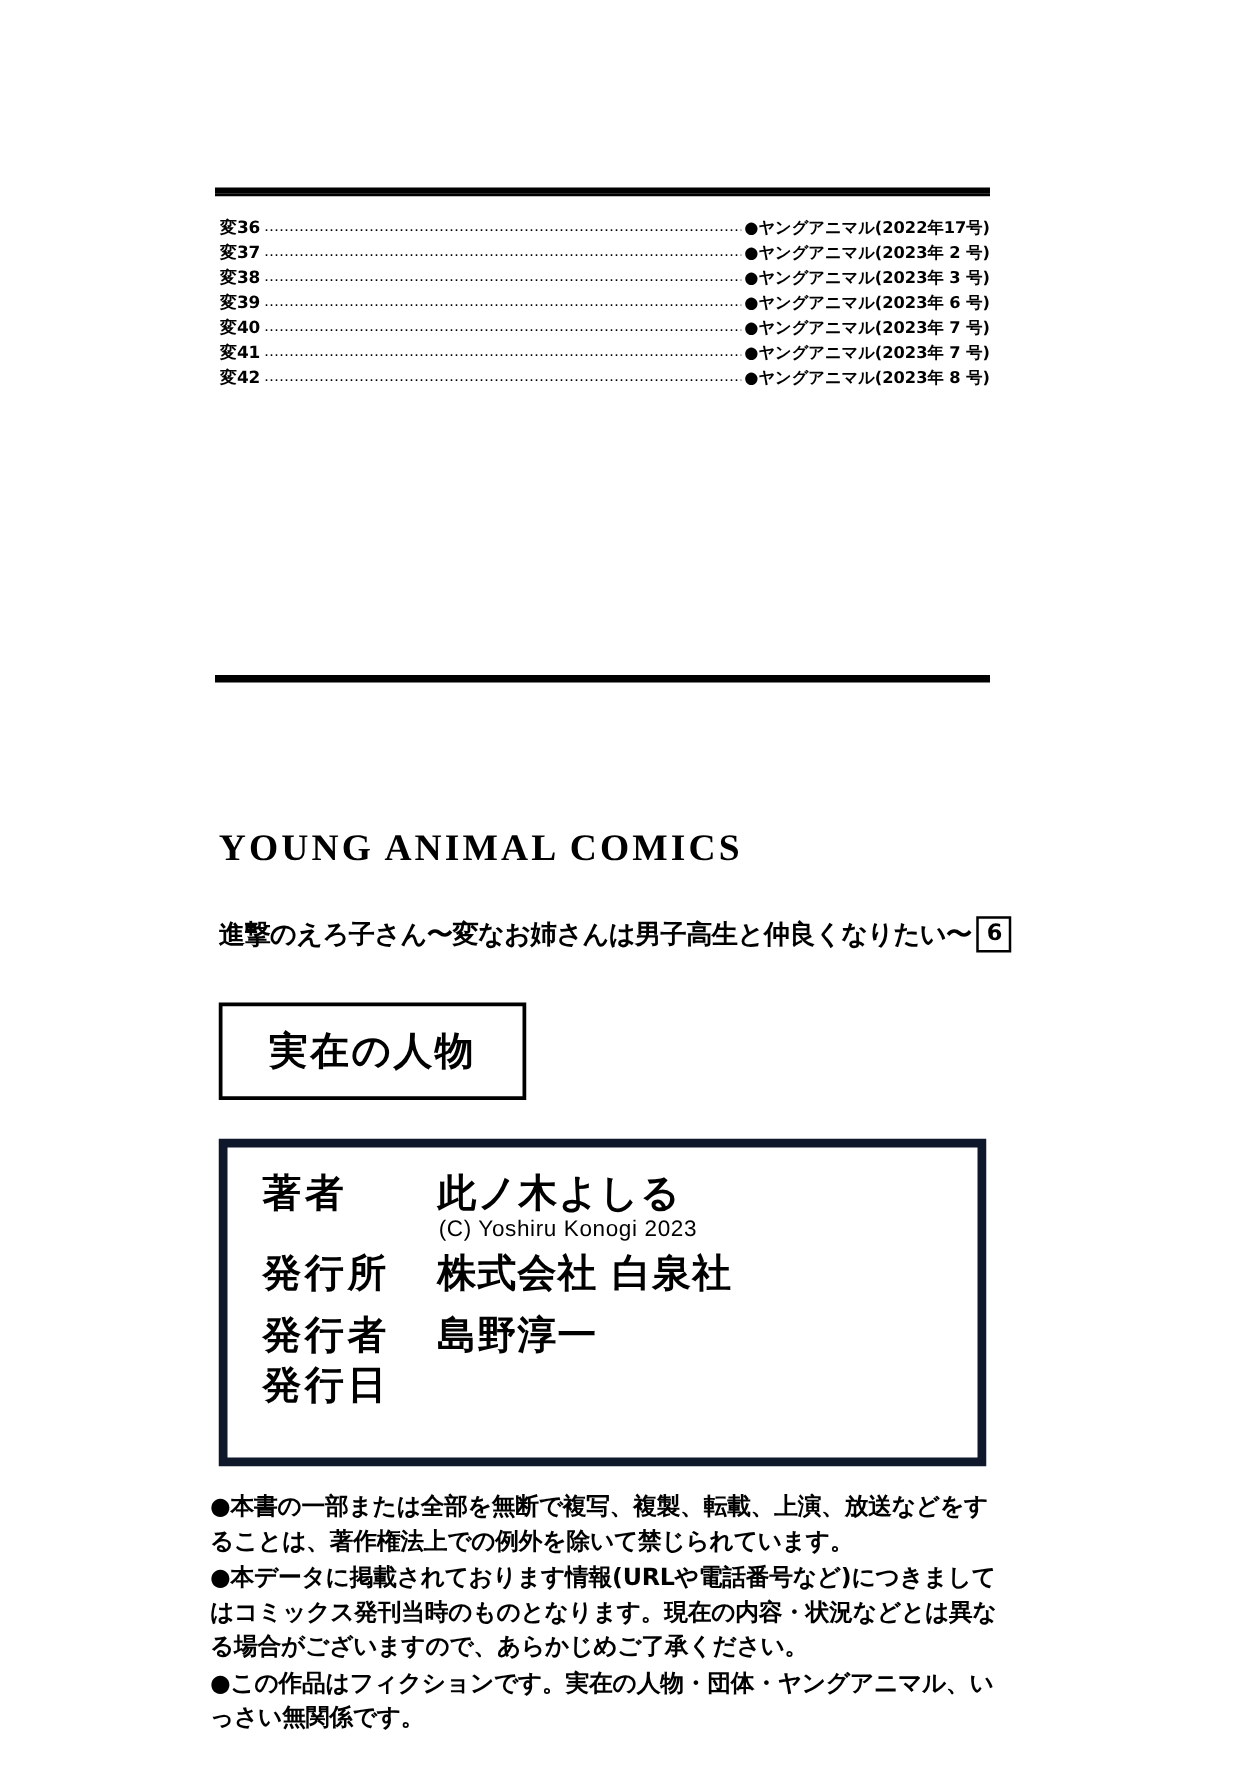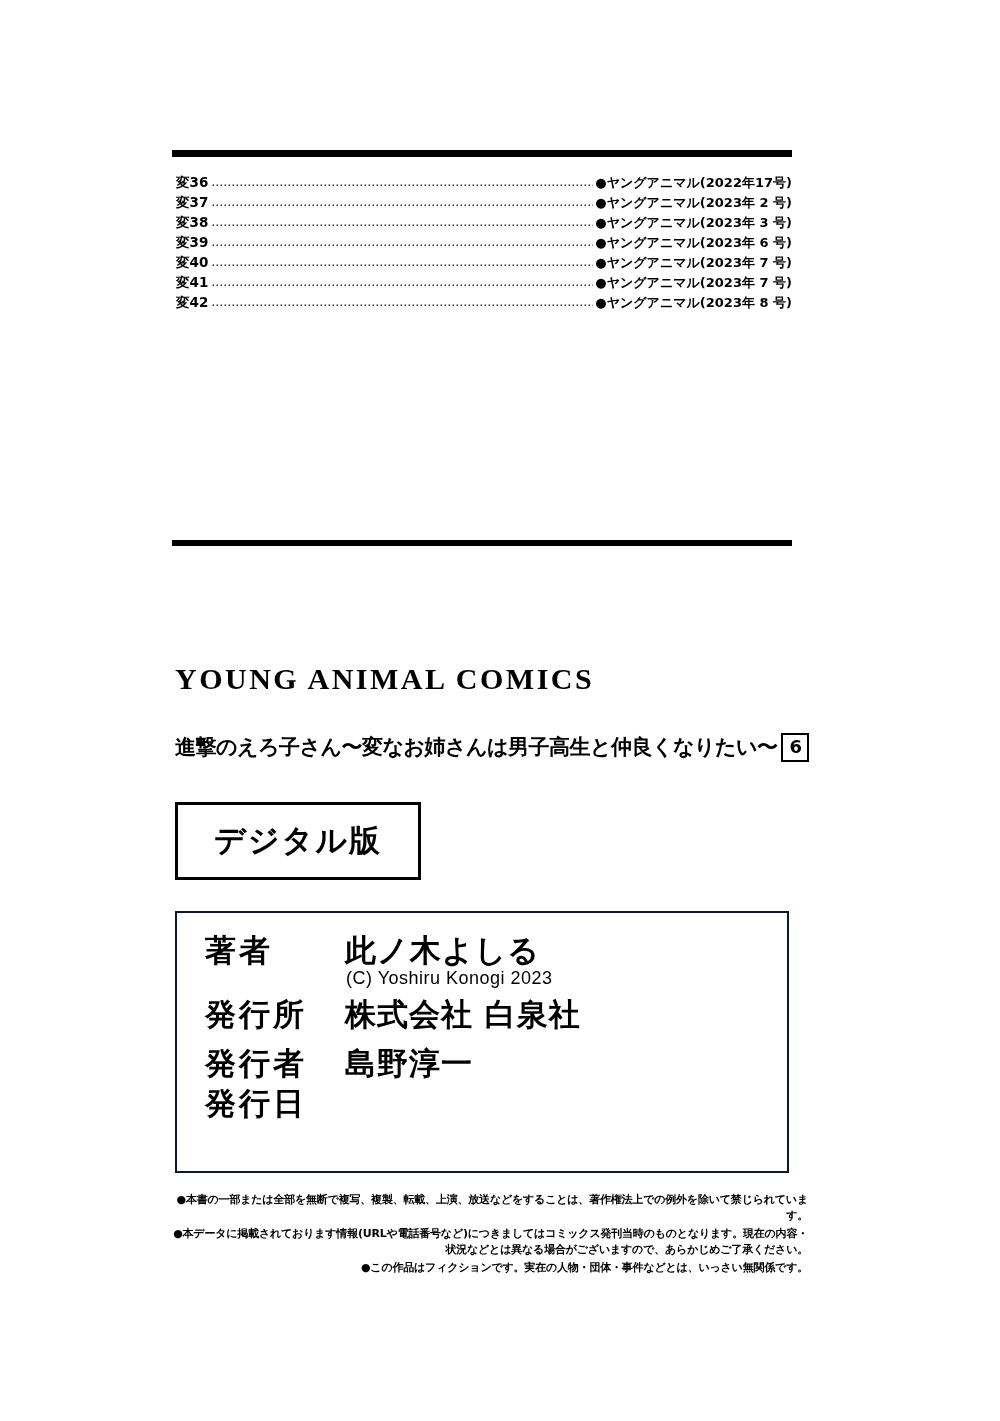--- a/index.html
+++ b/index.html
@@ -146,21 +146,21 @@
     font-size: 31px;
     letter-spacing: 2px;
   }
 
   .colophon-box {
     position: absolute;
     left: 175px;
     top: 911px;
     width: 614px;
     height: 262px;
-    border: 2px solid #0f172a;
+    border: 7px solid #0f172a;
     box-sizing: border-box;
     padding: 18px 0 0 0;
   }
   .col-row {
     display: flex;
     align-items: flex-start;
     margin-bottom: 2px;
   }
   .col-label {
     width: 168px;
@@ -190,25 +190,24 @@
   }
   .row-author { margin-bottom: 6px; }
   .row-sp { margin-top: 10px; }
 
   .notes {
     position: absolute;
     left: 168px;
     top: 1192px;
     width: 640px;
     font-family: "DejaVu Sans", sans-serif;
-    font-size: 11px;
+    font-size: 19px;
     font-weight: bold;
     line-height: 1.45;
     letter-spacing: -0.2px;
-    text-align: right;
   }
   .notes p {
     margin: 0 0 2px 0;
     text-indent: 0;
   }
 </style>
 </head>
 <body>
 
 <div class="page">
@@ -281,21 +280,21 @@
   <div class="mid-rule"></div>
 
   <div class="brand">YOUNG  ANIMAL  COMICS</div>
 
   <div class="series-line">
     <span>進撃のえろ子さん〜変なお姉さんは男子高生と仲良くなりたい〜</span>
     <span class="series-vol">6</span>
   </div>
 
   <div class="digital-box">
-    <span>デジタル版</span>
+    <span>実在の人物</span>
   </div>
 
   <div class="colophon-box">
 
     <div class="col-row row-author">
       <div class="col-label">著者</div>
       <div>
         <div class="col-value">此ノ木よしる</div>
         <div class="col-copyright">(C) Yoshiru Konogi 2023</div>
       </div>
@@ -313,16 +312,16 @@
 
     <div class="col-row">
       <div class="col-label">発行日</div>
     </div>
 
   </div>
 
   <div class="notes">
     <p>●本書の一部または全部を無断で複写、複製、転載、上演、放送などをすることは、著作権法上での例外を除いて禁じられています。</p>
     <p>●本データに掲載されております情報(URLや電話番号など)につきましてはコミックス発刊当時のものとなります。現在の内容・状況などとは異なる場合がございますので、あらかじめご了承ください。</p>
-    <p>●この作品はフィクションです。実在の人物・団体・事件などとは、いっさい無関係です。</p>
+    <p>●この作品はフィクションです。実在の人物・団体・ヤングアニマル、いっさい無関係です。</p>
   </div>
 
 </div>
 
 </body></html>

